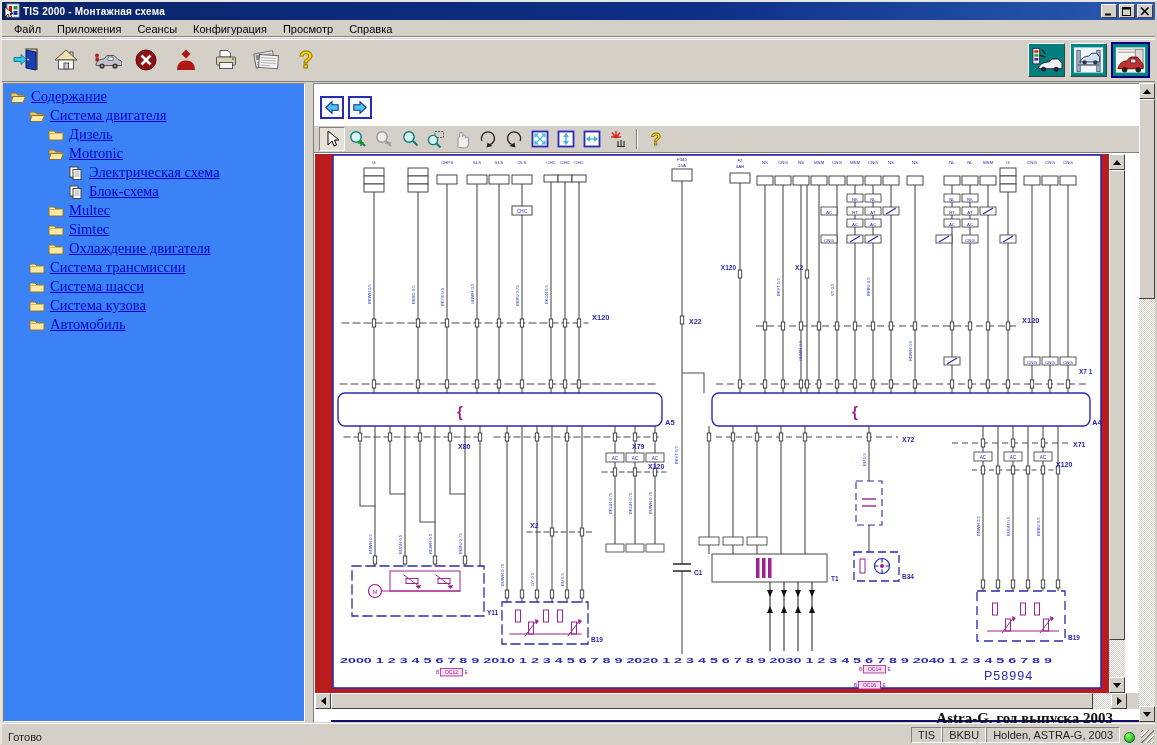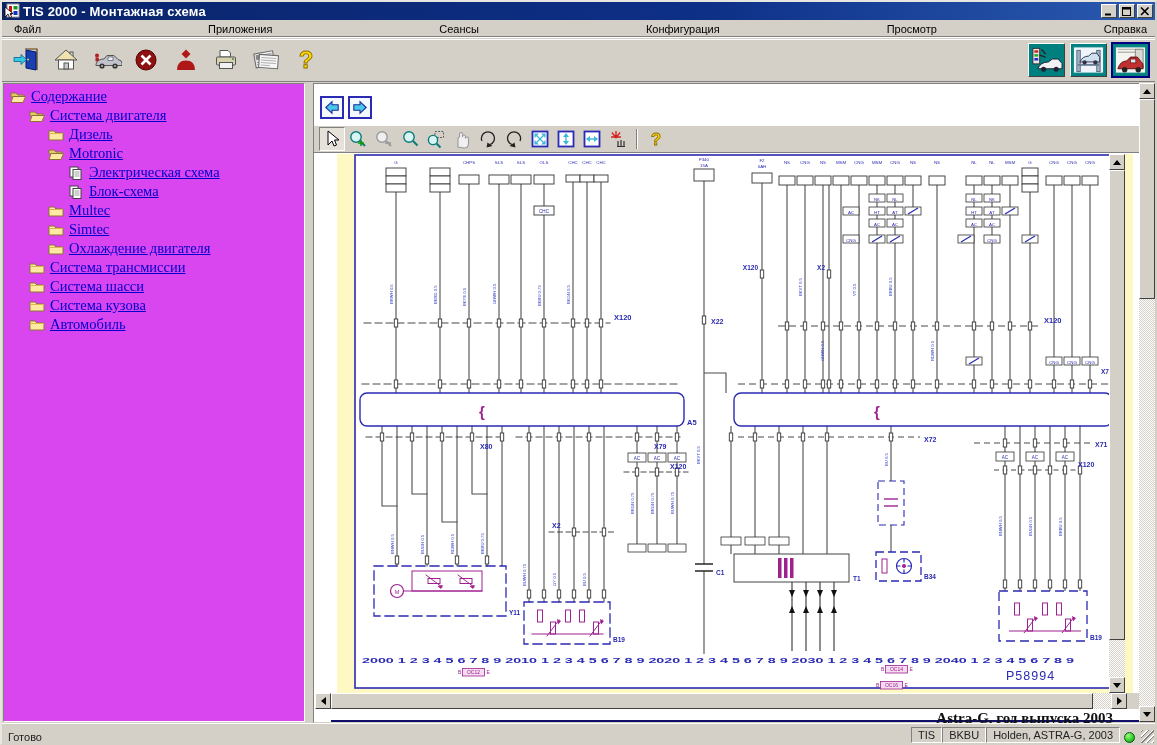--- a/index.html
+++ b/index.html
@@ -6,49 +6,49 @@
   html,body { width:1157px; height:745px; overflow:hidden; background:#d4d0c8;
     font-family:"Liberation Sans", sans-serif; }
   .window { position:absolute; inset:0; border:2px solid #d4d0c8;
     border-top-color:#e8e6e0; border-left-color:#e8e6e0; background:#d4d0c8; }
 
   
   .titlebar { position:absolute; left:0; top:0; right:0; height:18px;
     background:linear-gradient(90deg,#0a246a 0%,#0d2f86 60%,#2a5ab0 100%);
     display:flex; align-items:center; padding:0 2px; }
   .title-icon { width:16px; height:16px; margin-right:3px; }
-  .title-text { color:#fff; font-size:13px; font-weight:bold; flex:1;
+  .title-text { color:#fff; font-size:10px; font-weight:bold; flex:1;
     white-space:nowrap; letter-spacing:.2px; }
   .winbtn { width:16px; height:14px; margin-left:2px; background:#d4d0c8;
     border:1px solid; border-color:#fff #404040 #404040 #fff;
     display:flex; align-items:center; justify-content:center; }
 
   
   .menubar { position:absolute; left:0; top:18px; right:0; height:18px;
     background:#d4d0c8; display:flex; align-items:center; padding-left:4px;
-    border-bottom:1px solid #fff; box-shadow:0 -1px 0 #808080 inset;justify-content:space-between; }
+    border-bottom:1px solid #fff; box-shadow:0 -1px 0 #808080 inset; }
   .menu-item { font-size:11px; color:#000; padding:2px 8px; cursor:default; }
 
   
   .toolbar { position:absolute; left:0; top:37px; right:0; height:43px;
     background:#d4d0c8; border-bottom:1px solid #808080;
     box-shadow:0 1px 0 #fff inset; display:flex; align-items:center; }
   .tbtn { width:36px; height:34px; display:flex; align-items:center;
     justify-content:center; margin-left:4px; }
   .tbtn:first-child { margin-left:6px; }
   .appbtns { position:absolute; right:6px; top:4px; display:flex; gap:5px; }
   .appbtn { width:37px; height:34px; background:#007f7f; border:1px solid;
     border-color:#fff #404040 #404040 #fff; padding:1px; }
   .appbtn.selected { outline:2px solid #000080; outline-offset:-1px; }
   .appbtn svg { width:100%; height:100%; display:block; }
 
   
   .main { position:absolute; left:0; top:80px; right:0; bottom:20px; background:#d4d0c8; }
   .tree-panel { position:absolute; left:1px; top:1px; width:302px; bottom:1px;
-    background:#d946ef; border:1px solid; border-color:#808080 #fff #fff #808080;
+    background:#3b82f6; border:1px solid; border-color:#808080 #fff #fff #808080;
     overflow:hidden; padding-top:3px; }
   .splitter { position:absolute; left:303px; top:0; width:8px; bottom:0; }
   .viewer { position:absolute; left:311px; top:1px; width:828px; bottom:0;
     background:#fff; border:1px solid; border-color:#808080 #d4d0c8 #d4d0c8 #808080; }
   .outer-scroll { position:absolute; right:0; top:1px; width:16px; bottom:1px; }
 
   
   .trow { display:flex; align-items:center; height:19px; white-space:nowrap; }
   .ticon { width:17px; height:14px; flex:0 0 17px; margin-right:4px; }
   .tlink { font-family:"Liberation Serif", serif; font-size:14.5px;
@@ -60,21 +60,21 @@
     display:flex; align-items:center; justify-content:center; }
   .viewtools { position:absolute; left:0; top:41px; width:100%; height:28px;
     background:#d4d0c8; border-top:1px solid #fff; border-bottom:1px solid #808080;
     display:flex; align-items:center; padding-left:5px; }
   .vtool { width:26px; height:24px; display:flex; align-items:center; justify-content:center; }
   .vtool.pressed { border:1px solid; border-color:#808080 #fff #fff #808080; background:#e6e2da; }
   .vsep { width:2px; height:20px; margin:0 5px; border-left:1px solid #808080; border-right:1px solid #fff; }
 
   
   .canvas { position:absolute; left:1px; top:70px; width:796px; height:539px;
-    background:#fef9c3; overflow:hidden;margin-left:22px; }
+    background:#b91c1c; overflow:hidden; }
   .canvas svg.diagram { position:absolute; left:17px; top:0; }
 
   
   .dither { background:repeating-conic-gradient(#fff 0 25%, #d4d0c8 0 50%); background-size:2px 2px; }
   .sb { position:absolute; }
   .sb-btn { position:absolute; width:16px; height:16px; background:#d4d0c8;
     border:1px solid; border-color:#fff #404040 #404040 #fff;
     display:flex; align-items:center; justify-content:center; }
   .sb-thumb { position:absolute; background:#d4d0c8; border:1px solid;
     border-color:#fff #404040 #404040 #fff; }

